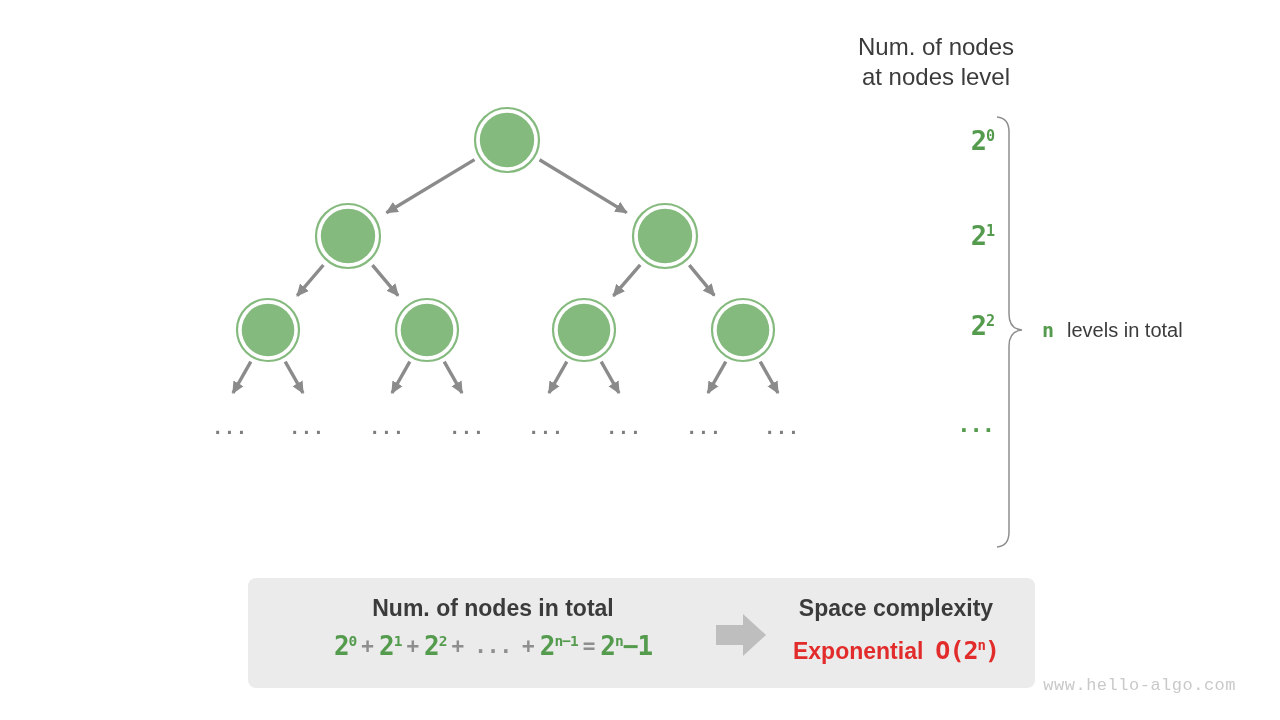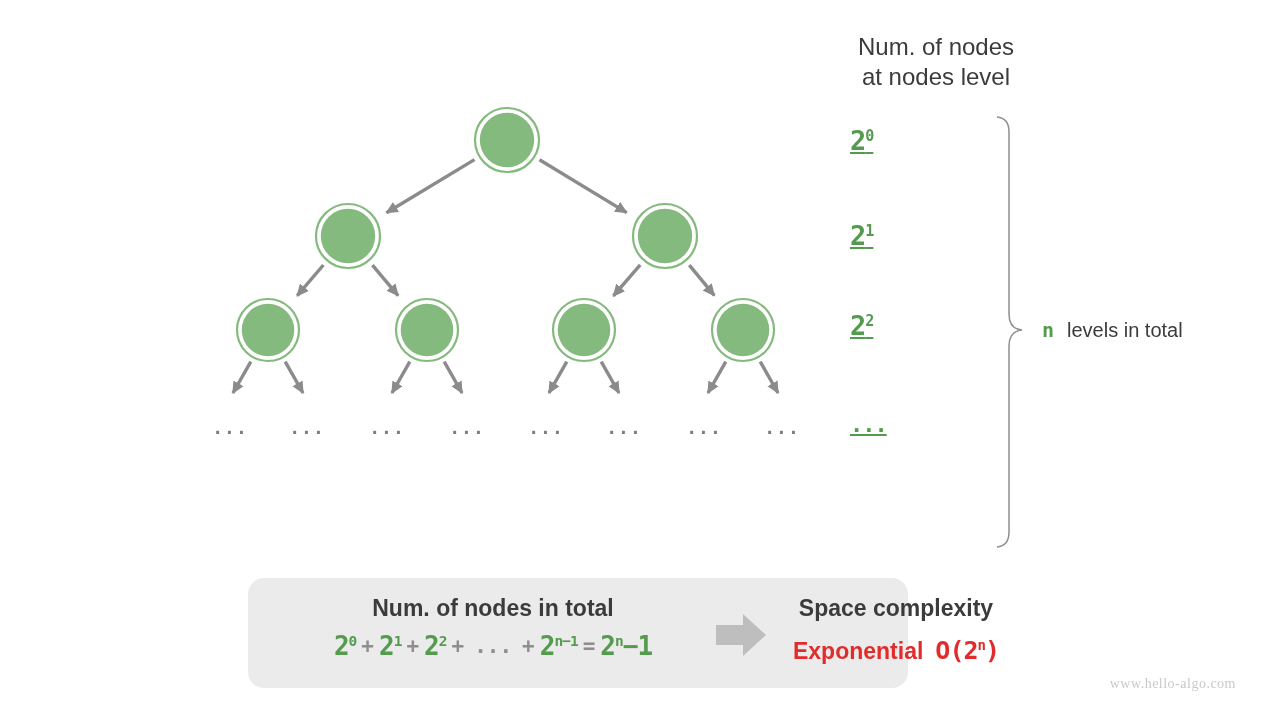--- a/index.html
+++ b/index.html
@@ -11,23 +11,23 @@
   svg.tree{position:absolute;left:0;top:0;}
 
   
   .col-header{
     left:826px;top:32px;width:220px;text-align:center;
     font-size:24px;line-height:30px;color:#3b3b3b;
   }
 
   
   .lvl{
-    left:850px;width:144px;text-align:left;
+    left:850px;width:144px;text-align:right;
     font-family:"DejaVu Sans Mono",monospace;font-weight:bold;
-    font-size:27px;line-height:32px;color:#549b4e;letter-spacing:-1px;text-decoration:underline;
+    font-size:27px;line-height:32px;color:#549b4e;letter-spacing:-1px;
   }
   .lvl .sp{font-size:0.56em;position:relative;top:-0.62em;letter-spacing:-1px;}
   .lvl.dots{font-size:22px;}
 
   
   .brace-note{
     left:1042px;top:315px;width:200px;font-size:20px;line-height:30px;white-space:nowrap;
   }
   .brace-note .n{
     font-family:"DejaVu Sans Mono",monospace;font-weight:bold;color:#549b4e;margin-right:13px;
@@ -35,21 +35,21 @@
 
   
   .tree-dots{
     width:60px;margin-left:-30px;text-align:center;top:417px;
     font-family:"DejaVu Sans Mono",monospace;font-weight:bold;
     font-size:18px;color:#7d7d7d;letter-spacing:1px;
   }
 
   
   .summary-box{
-    left:248px;top:578px;width:660px;height:110px;background:#ebebeb;border-radius:16px;text-decoration:underline;
+    left:248px;top:578px;width:787px;height:110px;background:#ebebeb;border-radius:8px;text-decoration:underline;
   }
   .box-title{
     font-size:23px;font-weight:bold;color:#3b3b3b;text-align:center;white-space:nowrap;
   }
   .left-col{left:15px;top:17px;width:460px;}
   .right-col{left:522px;top:17px;width:252px;}
   .formula{
     left:15px;top:51px;width:460px;text-align:center;white-space:nowrap;
     font-family:"DejaVu Sans Mono",monospace;font-weight:bold;font-size:26px;line-height:34px;
   }
@@ -64,22 +64,22 @@
     font-family:"DejaVu Sans Mono",monospace;font-weight:bold;font-size:25px;letter-spacing:-1px;
   }
   .complexity .sp{font-size:0.56em;position:relative;top:-0.62em;}
 
   
   .barrow{left:468px;top:36px;display:flex;align-items:center;}
   .barrow .bar{width:27px;height:20px;background:#bebebe;}
   .barrow .tri{width:0;height:0;border-left:23px solid #bebebe;border-top:21px solid transparent;border-bottom:21px solid transparent;}
 
   .watermark{
-    right:44px;top:676px;font-family:Liberation Serif, serif;
-    font-size:14px;color:#c9c9c9;letter-spacing:0.5px;
+    right:44px;top:676px;font-family:Liberation Mono, monospace;
+    font-size:17px;color:#c9c9c9;letter-spacing:0.5px;
   }
 </style>
 </head>
 <body>
 
 <div class="canvas">
 
   <svg class="tree" width="1280" height="720" viewBox="0 0 1280 720">
     <defs>
       <marker id="ah" viewBox="0 0 10 10" refX="8.6" refY="5" markerWidth="3.8" markerHeight="3.8" orient="auto">

